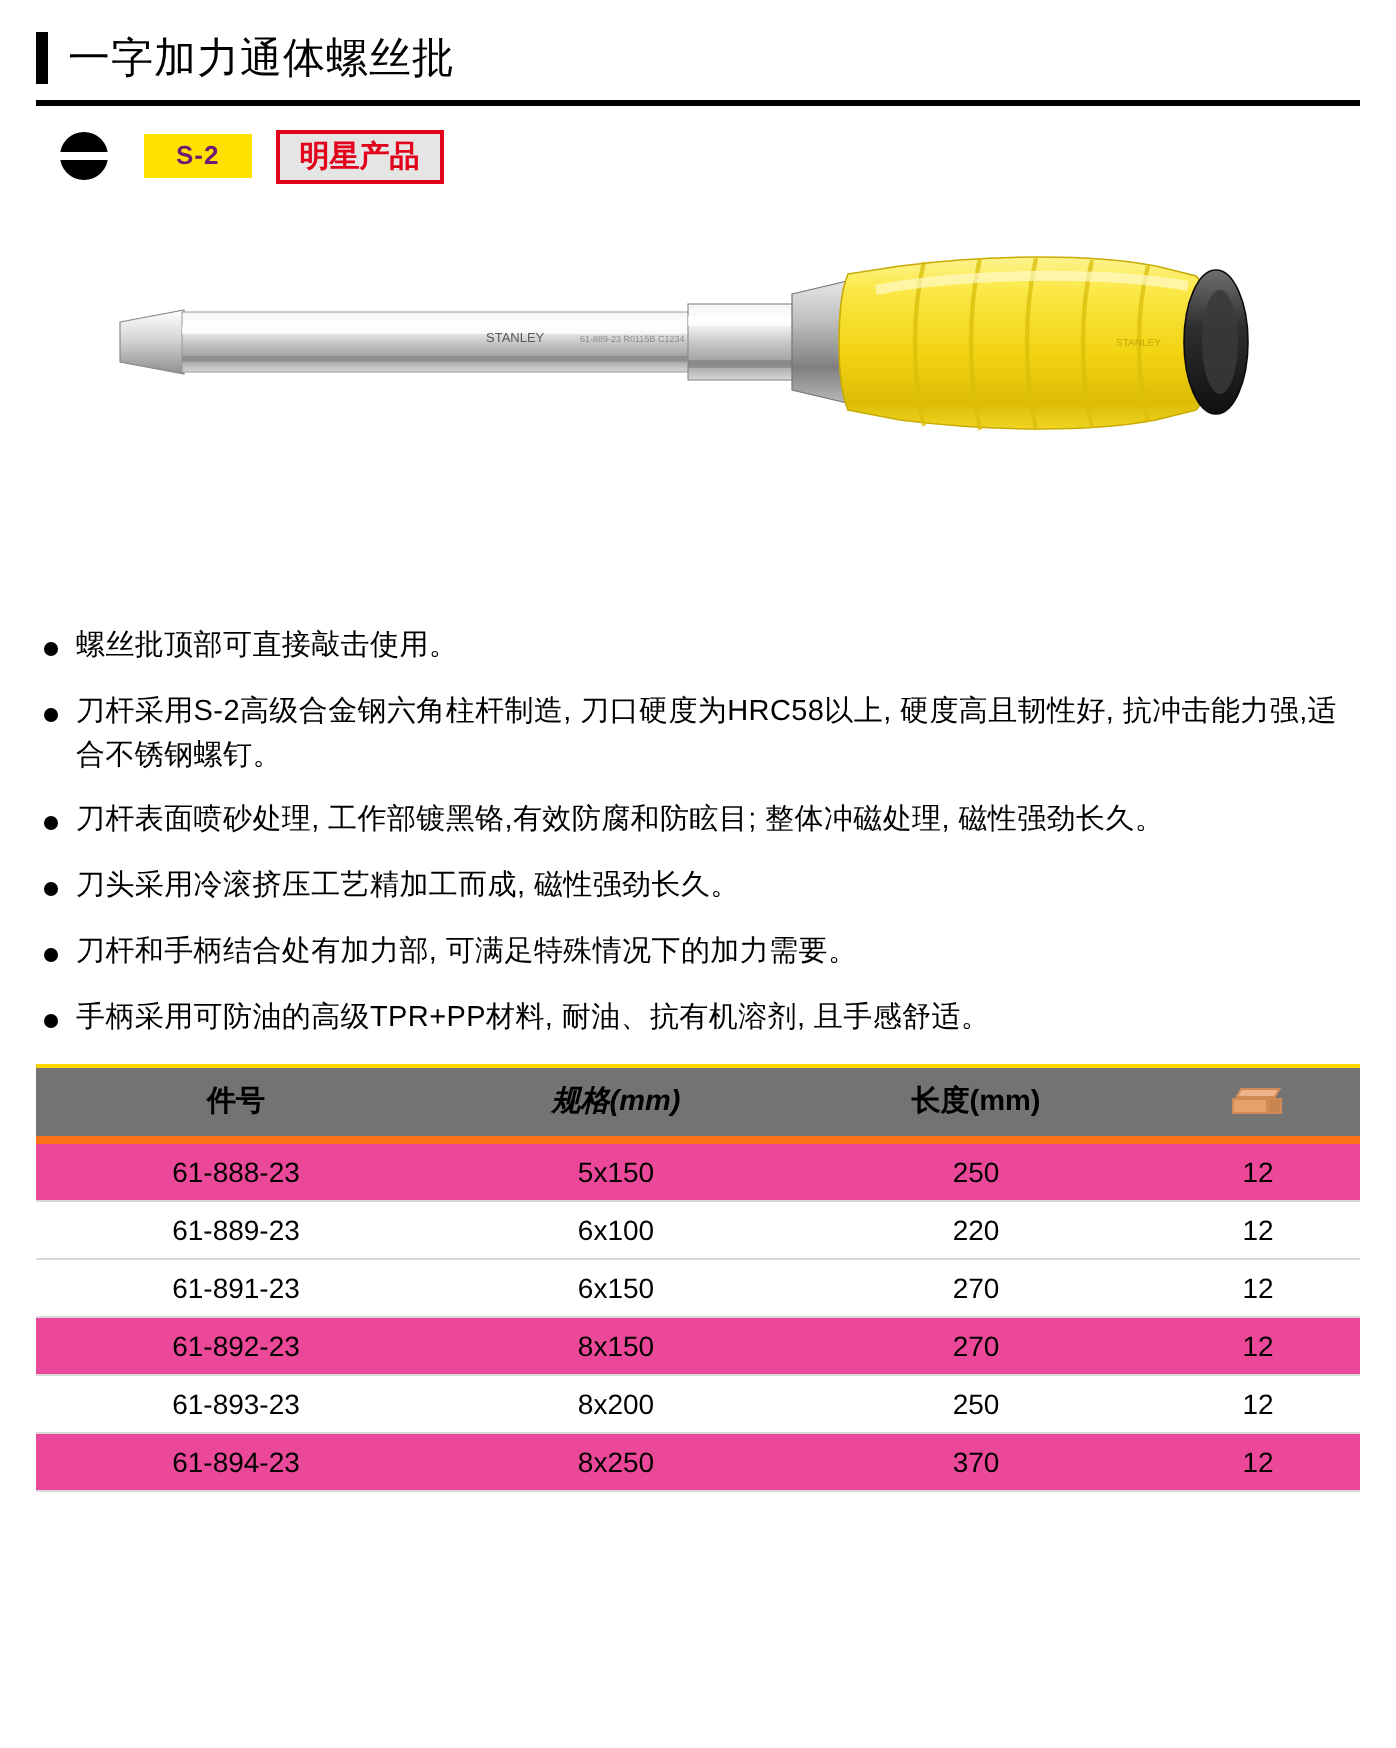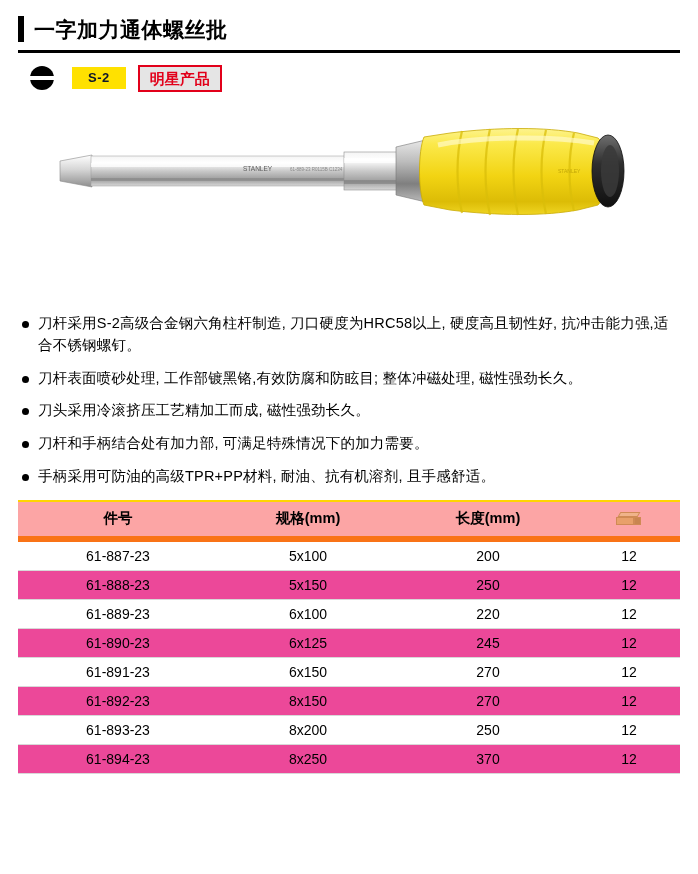--- a/index.html
+++ b/index.html
@@ -30,21 +30,21 @@
     align-items: center;
   }
   .title-accent {
     width: 6px;
     height: 26px;
     background: #000000;
     margin-right: 10px;
   }
   .title-text {
     font-size: 21px;
-    font-weight: bold;
+    font-weight: normal;
     letter-spacing: 0.5px;
     line-height: 1;
     color: #000000;
   }
   .title-rule {
     margin: 4px 18px 0 18px;
     height: 3px;
     background: #000000;
   }
 
@@ -74,21 +74,21 @@
   .slot-icon .slit {
     position: absolute;
     left: 0px;
     top: 10px;
     width: 34px;
     height: 4px;
     background: #ffffff;
   }
   .badge-s2 {
     background: #ffe100;
-    color: #0f172a;
+    color: #701a75;
     font-size: 13px;
     font-weight: bold;
     padding: 3px 16px;
     line-height: 1.3;
     letter-spacing: 0.5px;
   }
   .badge-star {
     background: #e5e5e5;
     color: #e2001a;
     border: 2px solid #e2001a;
@@ -137,27 +137,27 @@
   }
 
   
   .spec-table {
     margin: 12px 18px 0 18px;
     border-collapse: collapse;
     width: 662px;
     table-layout: fixed;
   }
   .spec-table th {
-    background: #fca5a5;
+    background: #737373;
     font-size: 14.5px;
     font-weight: bold;
     text-align: center;
     padding: 7px 0 8px 0;
     border-top: 2px solid #ffd500;
-    border-bottom: 6px solid #f97316;
+    border-bottom: 4px solid #f97316;
   }
   .spec-table td {
     font-size: 14px;
     text-align: center;
     padding: 6px 0;
     border-bottom: 1px solid #d8d8d8;
   }
   .spec-table tr.alt td {
     background: #ec4899;
   }
@@ -187,21 +187,21 @@
   }
   .box-icon .side {
     position: absolute;
     left: 18px; top: 5px;
     width: 7px; height: 8px;
     background: #c98550;
     border: 1px solid #d08a55;
     box-sizing: border-box;
   }
   .col-1 { width: 200px; }
-  .col-2 { width: 180px; }
+  .col-2 { width: 180px; font-style: italic; }
   .col-3 { width: 180px; }
   .col-4 { width: 102px; }
 </style>
 </head>
 <body>
 
 <div class="page">
 
   <div class="title-bar">
     <div class="title-accent"></div>
@@ -278,20 +278,24 @@
       <ellipse cx="550" cy="46" rx="16" ry="36" fill="url(#cap)" stroke="#0c0c0c" stroke-width="0.8"></ellipse>
       <ellipse cx="552" cy="46" rx="9" ry="26" fill="#3a3a3a" opacity="0.85"></ellipse>
 
       <text x="185" y="46" font-family="Liberation Sans, sans-serif" font-size="6.5" fill="#5a5a5a">STANLEY</text>
       <text x="232" y="46" font-family="Liberation Sans, sans-serif" font-size="4.5" fill="#8a8a8a">61-889-23  R0115B  C1234</text>
       <text x="500" y="48" font-family="Liberation Sans, sans-serif" font-size="5" fill="#c3a707">STANLEY</text>
     </svg>
   </div>
 
   <div class="features">
+    <div class="feature">
+      <span class="bullet"></span>
+      <span class="feature-text">螺丝批顶部可直接敲击使用。</span>
+    </div>
     <div class="feature">
       <span class="bullet"></span>
       <span class="feature-text">刀杆采用S-2高级合金钢六角柱杆制造, 刀口硬度为HRC58以上, 硬度高且韧性好, 抗冲击能力强,适合不锈钢螺钉。</span>
     </div>
     <div class="feature">
       <span class="bullet"></span>
       <span class="feature-text">刀杆表面喷砂处理, 工作部镀黑铬,有效防腐和防眩目; 整体冲磁处理, 磁性强劲长久。</span>
     </div>
     <div class="feature">
       <span class="bullet"></span>
@@ -314,44 +318,32 @@
         <th class="col-2">规格(mm)</th>
         <th class="col-3">长度(mm)</th>
         <th class="col-4">
           <span class="box-icon">
             <span class="top"></span><span class="front"></span><span class="side"></span>
           </span>
         </th>
       </tr>
     </thead>
     <tbody>
-      <tr>
-        <td>61-887-23</td>
-        <td>5x100</td>
-        <td>200</td>
-        <td>12</td>
-      </tr>
       <tr class="alt">
         <td>61-888-23</td>
         <td>5x150</td>
         <td>250</td>
         <td>12</td>
       </tr>
       <tr>
         <td>61-889-23</td>
         <td>6x100</td>
         <td>220</td>
         <td>12</td>
       </tr>
-      <tr class="alt">
-        <td>61-890-23</td>
-        <td>6x125</td>
-        <td>245</td>
-        <td>12</td>
-      </tr>
       <tr>
         <td>61-891-23</td>
         <td>6x150</td>
         <td>270</td>
         <td>12</td>
       </tr>
       <tr class="alt">
         <td>61-892-23</td>
         <td>8x150</td>
         <td>270</td>

